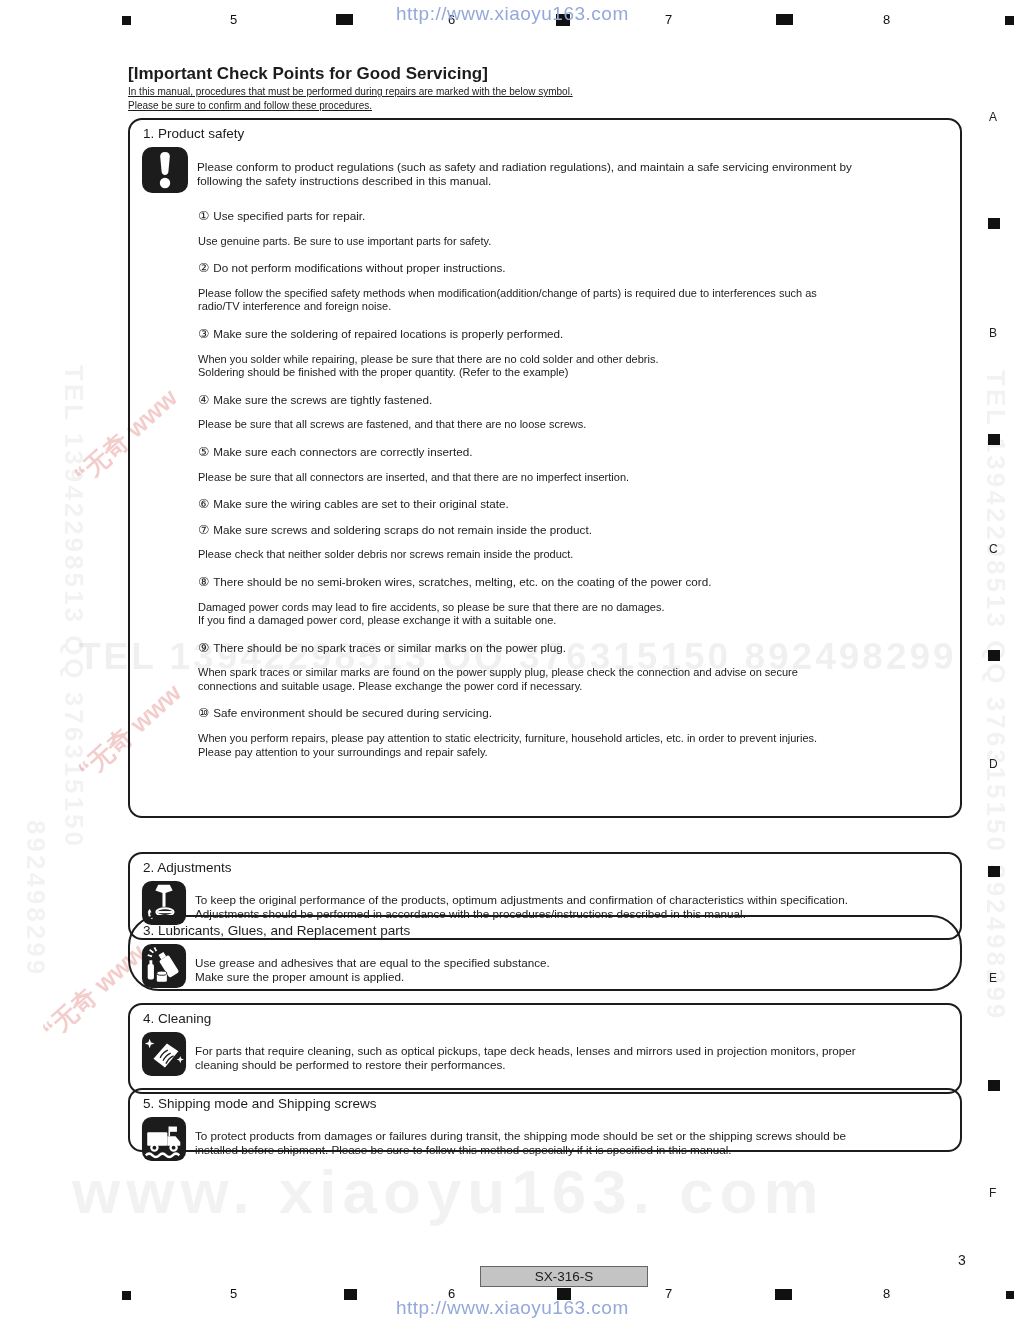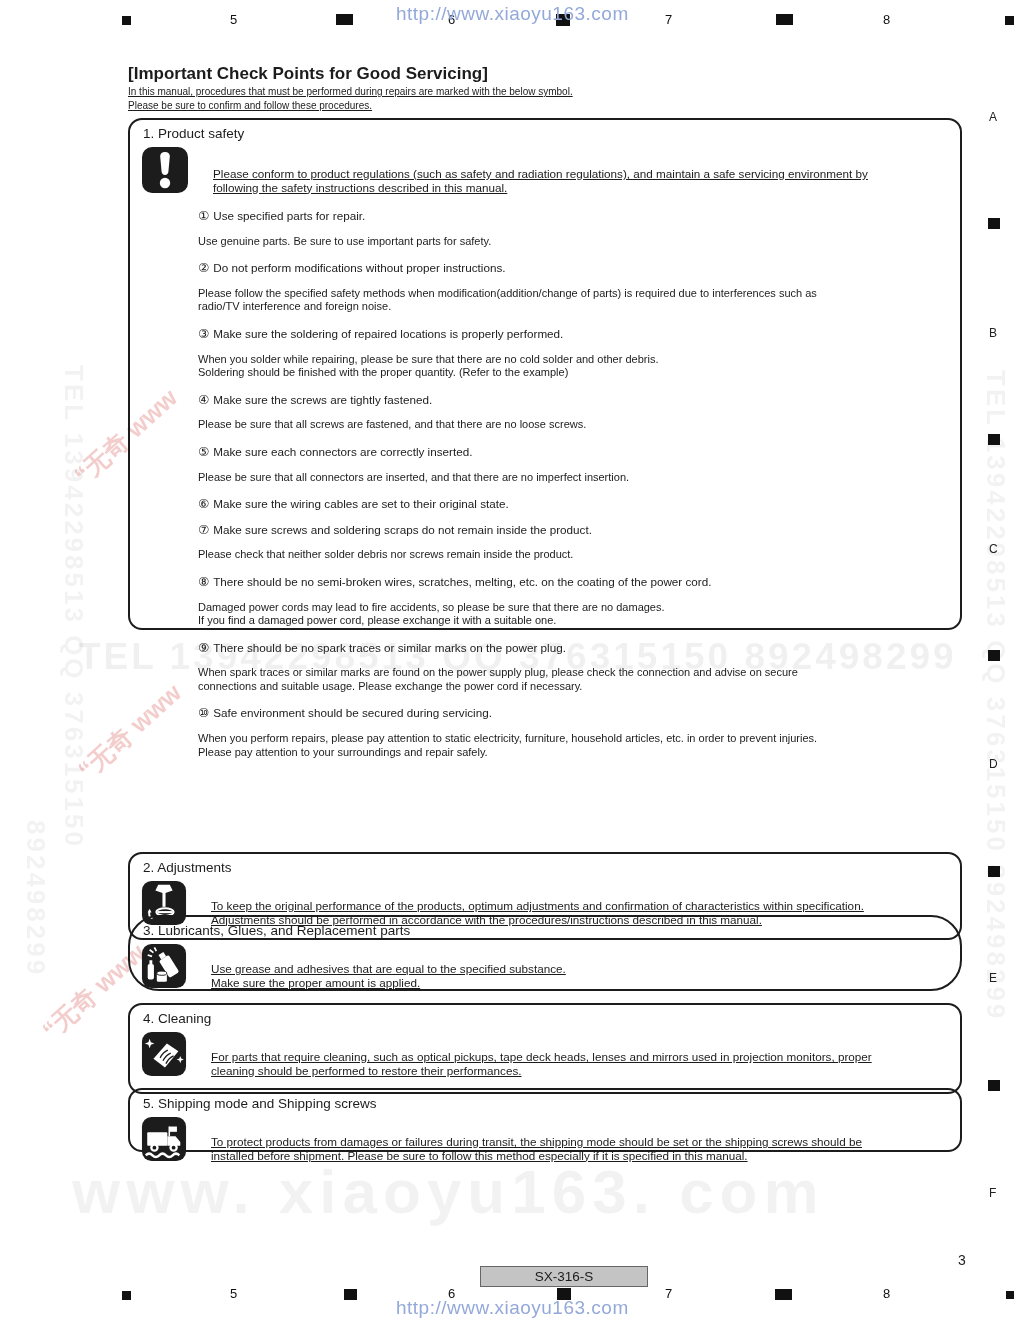--- a/index.html
+++ b/index.html
@@ -25,21 +25,21 @@
   
   .mark { position:absolute; background:#111; z-index:2; }
   .ruler-num { position:absolute; font-size:13px; color:#111; z-index:2; }
   .side-letter { position:absolute; left:989px; font-size:12px; color:#222; z-index:2; }
   
   .doc-title { position:absolute; left:128px; top:64px; font-size:17px; font-weight:bold; }
   .doc-intro { position:absolute; left:128px; top:85px; font-size:10px; line-height:13.5px; white-space:pre-line;text-decoration:underline; }
   
   .box { position:absolute; left:128px; width:834px; border:2px solid #1c1c1c; border-radius:14px; background:transparent; z-index:3; }
   .box-heading { padding:6px 0 0 13px; font-size:13.5px; }
-  .box-lead { display:flex; align-items:flex-end; gap:24px; padding:5px 18px 0 11px;text-decoration:underline; }
+  .box-lead { display:flex; align-items:center; gap:8px; padding:5px 18px 0 11px; }
   .box-lead .icon { flex:0 0 auto; width:48px; height:48px; }
   .box.small .icon { width:46px; height:46px; }
   .lead-text { font-size:11.7px; line-height:13.5px; white-space:pre-line; margin-top:7px; }
   .items { margin:15px 18px 0 68px; }
   .item-title { font-size:11.7px; line-height:13.6px; margin-bottom:12px; }
   .item-title .circ { font-family:"DejaVu Sans", sans-serif; font-size:12.5px; margin-right:4px; }
   .item-desc { font-size:11px; line-height:13.6px; white-space:pre-line; margin-bottom:13px; }
   
   .model-box { position:absolute; left:480px; top:1266px; width:168px; height:21px; background:#c4c4c4; border:1px solid #666; text-align:center; font-size:13.5px; line-height:19px; z-index:4; }
   .page-num { position:absolute; left:958px; top:1252px; font-size:14px; z-index:2; }
@@ -81,21 +81,21 @@
   <span class="side-letter" style="top:757px;">D</span>
   <span class="mark" style="left:988px; top:866px; width:12px; height:11px;"></span>
   <span class="side-letter" style="top:971px;">E</span>
   <span class="mark" style="left:988px; top:1080px; width:12px; height:11px;"></span>
   <span class="side-letter" style="top:1186px;">F</span>
 
   <h1 class="doc-title">[Important Check Points for Good Servicing]</h1>
   <p class="doc-intro">In this manual, procedures that must be performed during repairs are marked with the below symbol.
 Please be sure to confirm and follow these procedures.</p>
 
-  <section class="box" style="top:118px; height:512px;">
+  <section class="box" style="top:118px; height:700px;">
     <div class="box-heading">1. Product safety</div>
     <div class="box-lead">
       <span class="icon">
         <svg viewBox="0 0 48 48" width="48" height="48">
           <rect x="1" y="1" width="46" height="46" rx="10" fill="#1c1c1c"></rect>
           <path d="M24 6 c3.2 0 5 1.8 4.8 4.6 l-1.4 15.2 c-.2 2-1.4 3.2-3.4 3.2 s-3.2-1.2-3.4-3.2 l-1.4-15.2 C19 7.8 20.8 6 24 6 Z" fill="#fff"></path>
           <circle cx="24" cy="37" r="5.2" fill="#fff"></circle>
         </svg>
       </span>
       <p class="lead-text">Please conform to product regulations (such as safety and radiation regulations), and maintain a safe servicing environment by

